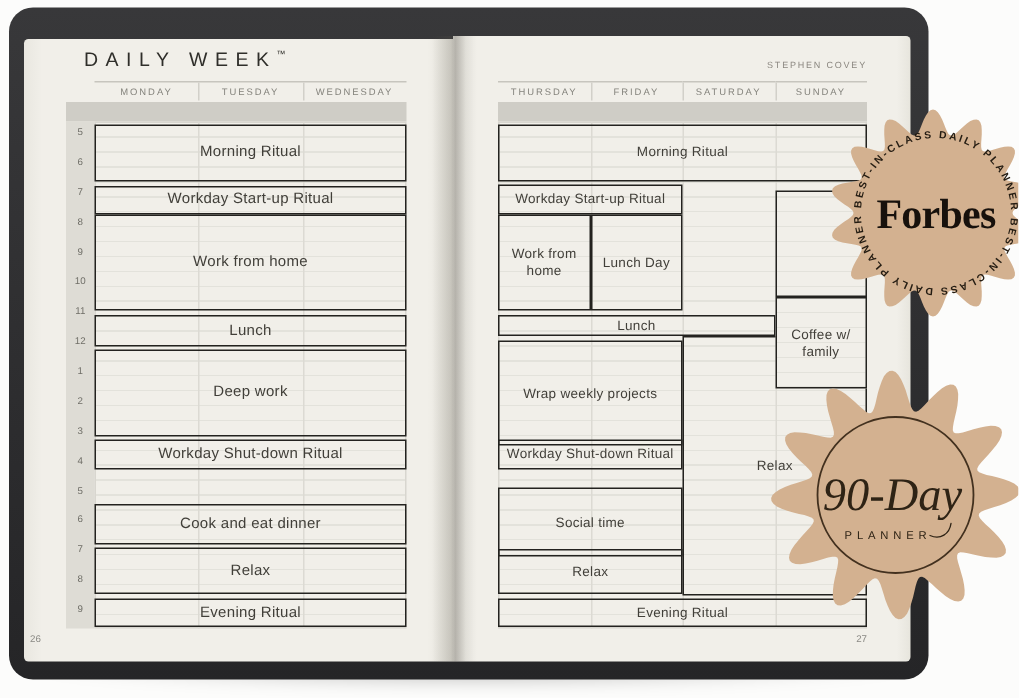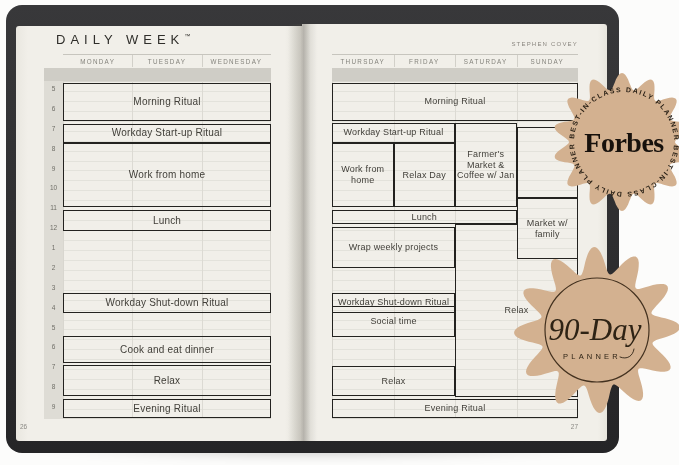--- a/index.html
+++ b/index.html
@@ -114,36 +114,36 @@
     <div class="vline" style="left: 516.5px;"></div>
     <div class="colline" style="left: 132.3px; top: 81px; height: 338px;"></div>
     <div class="colline" style="left: 201.7px; top: 81px; height: 338px;"></div>
     <div class="colline" style="left: 393.5px; top: 81px; height: 338px;"></div>
     <div class="colline" style="left: 455px; top: 81px; height: 338px;"></div>
     <div class="colline" style="left: 516.5px; top: 81px; height: 338px;"></div>
     <div class="block lblock" style="left: 63px; width: 208px; top: 82.988px; height: 37.772px;">Morning Ritual</div>
     <div class="block lblock" style="left: 63px; width: 208px; top: 123.742px; height: 18.886px;">Workday Start-up Ritual</div>
     <div class="block lblock" style="left: 63px; width: 208px; top: 142.628px; height: 64.61px;">Work from home</div>
     <div class="block lblock" style="left: 63px; width: 208px; top: 210.22px; height: 20.874px;">Lunch</div>
+    <div class="block lblock" style="left: 63px; width: 208px; top: 233.082px; height: 57.652px;">Deep work</div>
     <div class="block lblock" style="left: 63px; width: 208px; top: 292.722px; height: 19.88px;">Workday Shut-down Ritual</div>
     <div class="block lblock" style="left: 63px; width: 208px; top: 336.458px; height: 26.838px;">Cook and eat dinner</div>
     <div class="block lblock" style="left: 63px; width: 208px; top: 365.284px; height: 30.814px;">Relax</div>
     <div class="block lblock" style="left: 63px; width: 208px; top: 399.08px; height: 18.886px;">Evening Ritual</div>
     <div class="block rblock" style="left: 332px; width: 246px; top: 82.988px; height: 37.772px;">Morning Ritual</div>
     <div class="block rblock" style="left: 332px; width: 123px; top: 122.748px; height: 19.88px;">Workday Start-up Ritual</div>
     <div class="block rblock" style="left: 332px; width: 61.5px; top: 142.628px; height: 64.61px;">Work from home</div>
-    <div class="block rblock" style="left: 393.5px; width: 61.5px; top: 142.628px; height: 64.61px;">Relax Day</div>
-    <div class="block rblock" style="left: 455px; width: 61.5px; top: 122.748px; height: 84.49px;">Farmer's Market &amp; Coffee w/ Jan</div>
+    <div class="block rblock" style="left: 393.5px; width: 61.5px; top: 142.628px; height: 64.61px;">Lunch Day</div>
     <div class="block rblock" style="left: 516.5px; width: 61.5px; top: 126.724px; height: 71.568px;"></div>
     <div class="block rblock" style="left: 455px; width: 123px; top: 224.136px; height: 172.956px;">Relax</div>
     <div class="block rblock" style="left: 332px; width: 184.5px; top: 210.22px; height: 13.916px;">Lunch</div>
-    <div class="block rblock opaque" style="left: 516.5px; width: 61.5px; top: 198.292px; height: 60.634px;">Market w/ family</div>
-    <div class="block rblock" style="left: 332px; width: 123px; top: 227.118px; height: 41px;">Wrap weekly projects</div>
+    <div class="block rblock opaque" style="left: 516.5px; width: 61.5px; top: 198.292px; height: 60.634px;">Coffee w/ family</div>
+    <div class="block rblock" style="left: 332px; width: 123px; top: 227.118px; height: 70px;">Wrap weekly projects</div>
     <div class="block rblock" style="left: 332px; width: 123px; top: 292.722px; height: 19.88px;">Workday Shut-down Ritual</div>
-    <div class="block rblock" style="left: 332px; width: 123px; top: 306px; height: 31px;">Social time</div>
+    <div class="block rblock" style="left: 332px; width: 123px; top: 325px; height: 46px;">Social time</div>
     <div class="block rblock" style="left: 332px; width: 123px; top: 366.278px; height: 29.82px;">Relax</div>
     <div class="block rblock" style="left: 332px; width: 246px; top: 399.08px; height: 18.886px;">Evening Ritual</div>
     <svg id="badges" width="679" height="465" viewBox="0 0 679 465">
     <defs>
       <path id="forbes-ring" d="M 574,142 a 50,50 0 1 1 100,0 a 50,50 0 1 1 -100,0"></path>
     </defs>
     <g>
       <path id="forbes-seal" d="M675.0,142.0L675.4,143.3L676.7,144.6L678.6,146.1L681.0,147.7L683.5,149.5L685.9,151.3L687.8,153.2L689.0,155.1L689.3,156.9L688.8,158.5L687.3,159.8L685.1,160.8L682.4,161.6L679.4,162.2L676.4,162.6L673.7,163.1L671.6,163.6L670.2,164.4L669.6,165.5L669.7,167.1L670.6,169.0L671.8,171.3L673.3,173.9L674.8,176.6L675.9,179.2L676.6,181.7L676.6,183.7L675.8,185.2L674.3,186.1L672.1,186.4L669.5,186.2L666.6,185.5L663.7,184.7L660.9,183.8L658.5,183.2L656.6,183.0L655.2,183.3L654.4,184.4L654.1,186.1L654.1,188.5L654.3,191.3L654.5,194.3L654.5,197.3L654.3,200.1L653.6,202.3L652.5,203.8L651.0,204.4L649.1,204.2L646.9,203.3L644.6,201.7L642.3,199.7L640.1,197.7L638.1,195.8L636.3,194.4L634.7,193.7L633.4,193.8L632.3,194.7L631.3,196.5L630.3,198.9L629.2,201.6L628.1,204.4L626.7,207.0L625.2,209.2L623.7,210.5L622.0,211.0L620.3,210.5L618.8,209.2L617.3,207.0L615.9,204.4L614.8,201.6L613.7,198.9L612.7,196.5L611.7,194.7L610.6,193.8L609.3,193.7L607.7,194.4L605.9,195.8L603.9,197.7L601.7,199.7L599.4,201.7L597.1,203.3L594.9,204.2L593.0,204.4L591.5,203.8L590.4,202.3L589.7,200.1L589.5,197.3L589.5,194.3L589.7,191.3L589.9,188.5L589.9,186.1L589.6,184.4L588.8,183.3L587.4,183.0L585.5,183.2L583.1,183.8L580.3,184.7L577.4,185.5L574.5,186.2L571.9,186.4L569.7,186.1L568.2,185.2L567.4,183.7L567.4,181.7L568.1,179.2L569.2,176.6L570.7,173.9L572.2,171.3L573.4,169.0L574.3,167.1L574.4,165.5L573.8,164.4L572.4,163.6L570.3,163.1L567.6,162.6L564.6,162.2L561.6,161.6L558.9,160.8L556.7,159.8L555.2,158.5L554.7,156.9L555.0,155.1L556.2,153.2L558.1,151.3L560.5,149.5L563.0,147.7L565.4,146.1L567.3,144.6L568.6,143.3L569.0,142.0L568.6,140.7L567.3,139.4L565.4,137.9L563.0,136.3L560.5,134.5L558.1,132.7L556.2,130.8L555.0,128.9L554.7,127.1L555.2,125.5L556.7,124.2L558.9,123.2L561.6,122.4L564.6,121.8L567.6,121.4L570.3,120.9L572.4,120.4L573.8,119.6L574.4,118.5L574.3,116.9L573.4,115.0L572.2,112.7L570.7,110.1L569.2,107.4L568.1,104.8L567.4,102.3L567.4,100.3L568.2,98.8L569.7,97.9L571.9,97.6L574.5,97.8L577.4,98.5L580.3,99.3L583.1,100.2L585.5,100.8L587.4,101.0L588.8,100.7L589.6,99.6L589.9,97.9L589.9,95.5L589.7,92.7L589.5,89.7L589.5,86.7L589.7,83.9L590.4,81.7L591.5,80.2L593.0,79.6L594.9,79.8L597.1,80.7L599.4,82.3L601.7,84.3L603.9,86.3L605.9,88.2L607.7,89.6L609.3,90.3L610.6,90.2L611.7,89.3L612.7,87.5L613.7,85.1L614.8,82.4L615.9,79.6L617.3,77.0L618.8,74.8L620.3,73.5L622.0,73.0L623.7,73.5L625.2,74.8L626.7,77.0L628.1,79.6L629.2,82.4L630.3,85.1L631.3,87.5L632.3,89.3L633.4,90.2L634.7,90.3L636.3,89.6L638.1,88.2L640.1,86.3L642.3,84.3L644.6,82.3L646.9,80.7L649.1,79.8L651.0,79.6L652.5,80.2L653.6,81.7L654.3,83.9L654.5,86.7L654.5,89.7L654.3,92.7L654.1,95.5L654.1,97.9L654.4,99.6L655.2,100.7L656.6,101.0L658.5,100.8L660.9,100.2L663.7,99.3L666.6,98.5L669.5,97.8L672.1,97.6L674.3,97.9L675.8,98.8L676.6,100.3L676.6,102.3L675.9,104.8L674.8,107.4L673.3,110.1L671.8,112.7L670.6,115.0L669.7,116.9L669.6,118.5L670.2,119.6L671.6,120.4L673.7,120.9L676.4,121.4L679.4,121.8L682.4,122.4L685.1,123.2L687.3,124.2L688.8,125.5L689.3,127.1L689.0,128.9L687.8,130.8L685.9,132.7L683.5,134.5L681.0,136.3L678.6,137.9L676.7,139.4L675.4,140.7L675.0,142.0Z" fill="#d3b190"></path>
       <text class="ringtext"><textPath href="#forbes-ring" startOffset="1%">BEST-IN-CLASS DAILY PLANNER</textPath></text>
       <text class="ringtext"><textPath href="#forbes-ring" startOffset="51%">BEST-IN-CLASS DAILY PLANNER</textPath></text>

